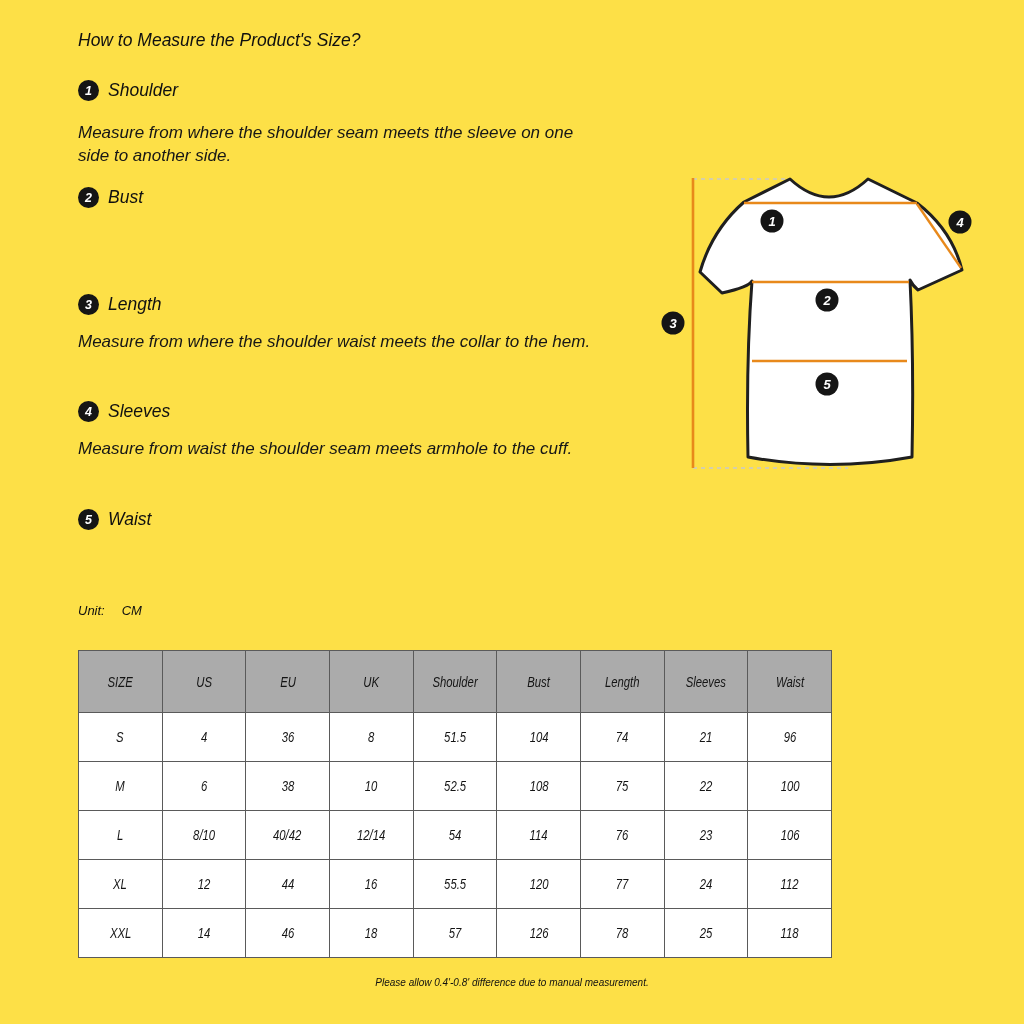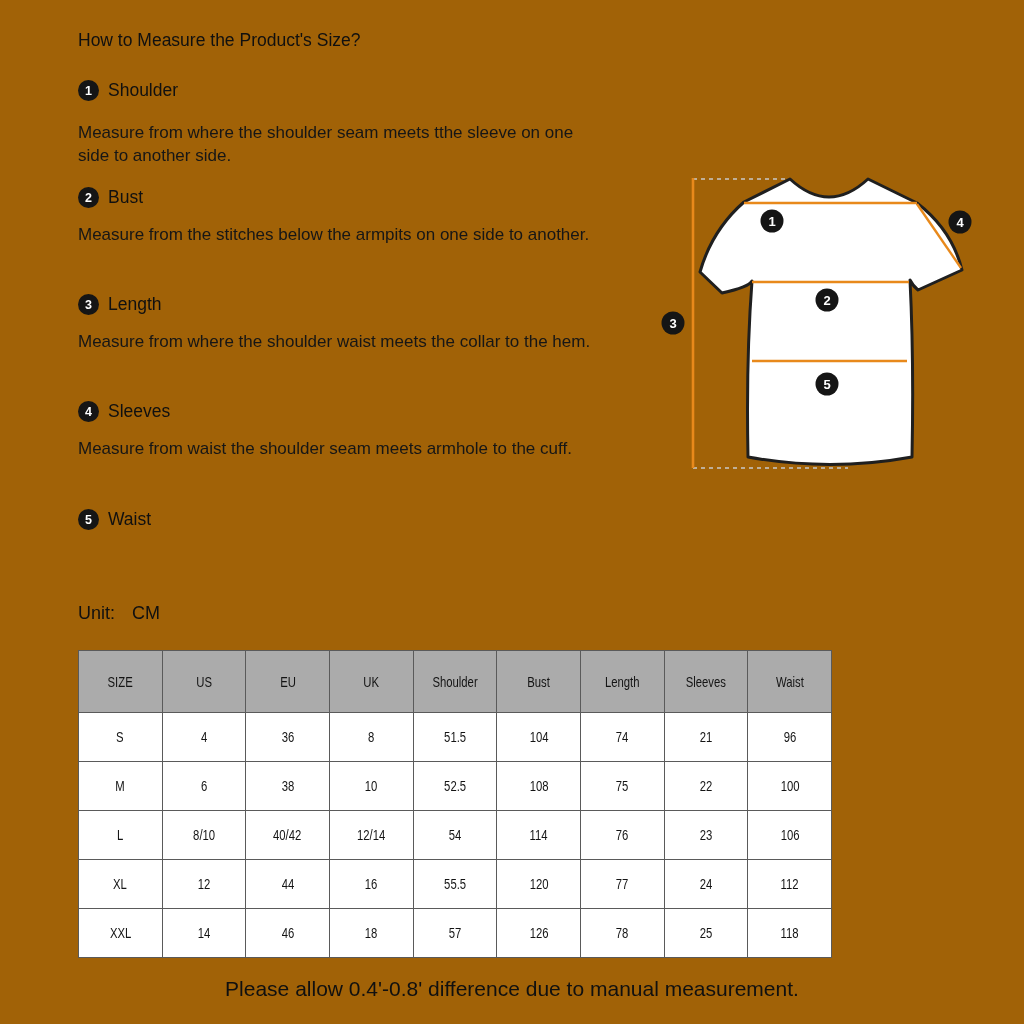--- a/index.html
+++ b/index.html
@@ -1,62 +1,61 @@
 <!DOCTYPE html>
 <html><head>
 <meta charset="utf-8">
 <style>
   html,body{margin:0;padding:0;background:#ffffff;}
   body{font-family:"Liberation Sans","DejaVu Sans",sans-serif;color:#111;}
-  .page{position:relative;width:1024px;height:1024px;background:#a16207;overflow:hidden;}
+  .page{position:relative;width:1024px;height:1024px;background:#fde047;overflow:hidden;font-style:italic;}
 
   .title{position:absolute;left:78px;top:30px;font-size:17.5px;color:#101010;}
 
   .sec-head{position:absolute;left:78px;display:flex;align-items:center;gap:9px;}
   .sec-head .label{font-size:17.5px;color:#101010;}
   .badge{width:21px;height:21px;border-radius:50%;background:#151515;color:#fff;
          display:flex;align-items:center;justify-content:center;
          font-size:12.5px;font-weight:bold;flex:0 0 auto;}
   .desc{position:absolute;left:78px;width:525px;font-size:17px;line-height:22.5px;color:#161616;}
 
-  .unit-line{position:absolute;left:78px;top:603px;font-size:18px;color:#101010;}
+  .unit-line{position:absolute;left:78px;top:603px;font-size:13px;color:#101010;}
   .unit-line .unit-value{margin-left:17px;}
 
   .diagram{position:absolute;left:650px;top:160px;width:372px;height:330px;}
 
   table.size-table{position:absolute;left:78px;top:650px;width:754px;
                    border-collapse:collapse;table-layout:fixed;}
   table.size-table th,table.size-table td{
       border:1px solid #5a5a5a;text-align:center;vertical-align:middle;
       font-weight:normal;color:#141414;padding:0;}
   table.size-table th{height:61px;background:#ababab;font-size:14.5px;}
   table.size-table td{height:48px;background:#fff;font-size:14.5px;}
   .cond{display:inline-block;transform:scaleX(0.78);transform-origin:center;white-space:nowrap;}
 
   .footer-note{position:absolute;left:0;top:977px;width:1024px;text-align:center;
-               font-size:21px;color:#101010;}
+               font-size:10px;color:#101010;}
 </style>
 </head>
 <body>
 
 <div class="page">
 
   <div class="title">How to Measure the Product's Size?</div>
 
   <div class="sec-head" style="top:80px">
     <span class="badge">1</span>
     <span class="label">Shoulder</span>
   </div>
   <div class="desc" style="top:122px">Measure from where the shoulder seam meets tthe sleeve on one side to another side.</div>
 
   <div class="sec-head" style="top:187px">
     <span class="badge">2</span>
     <span class="label">Bust</span>
   </div>
-  <div class="desc" style="top:224px">Measure from the stitches below the armpits on one side to another.</div>
 
   <div class="sec-head" style="top:294px">
     <span class="badge">3</span>
     <span class="label">Length</span>
   </div>
   <div class="desc" style="top:331px">Measure from where the shoulder waist meets the collar to the hem.</div>
 
   <div class="sec-head" style="top:401px">
     <span class="badge">4</span>
     <span class="label">Sleeves</span>

